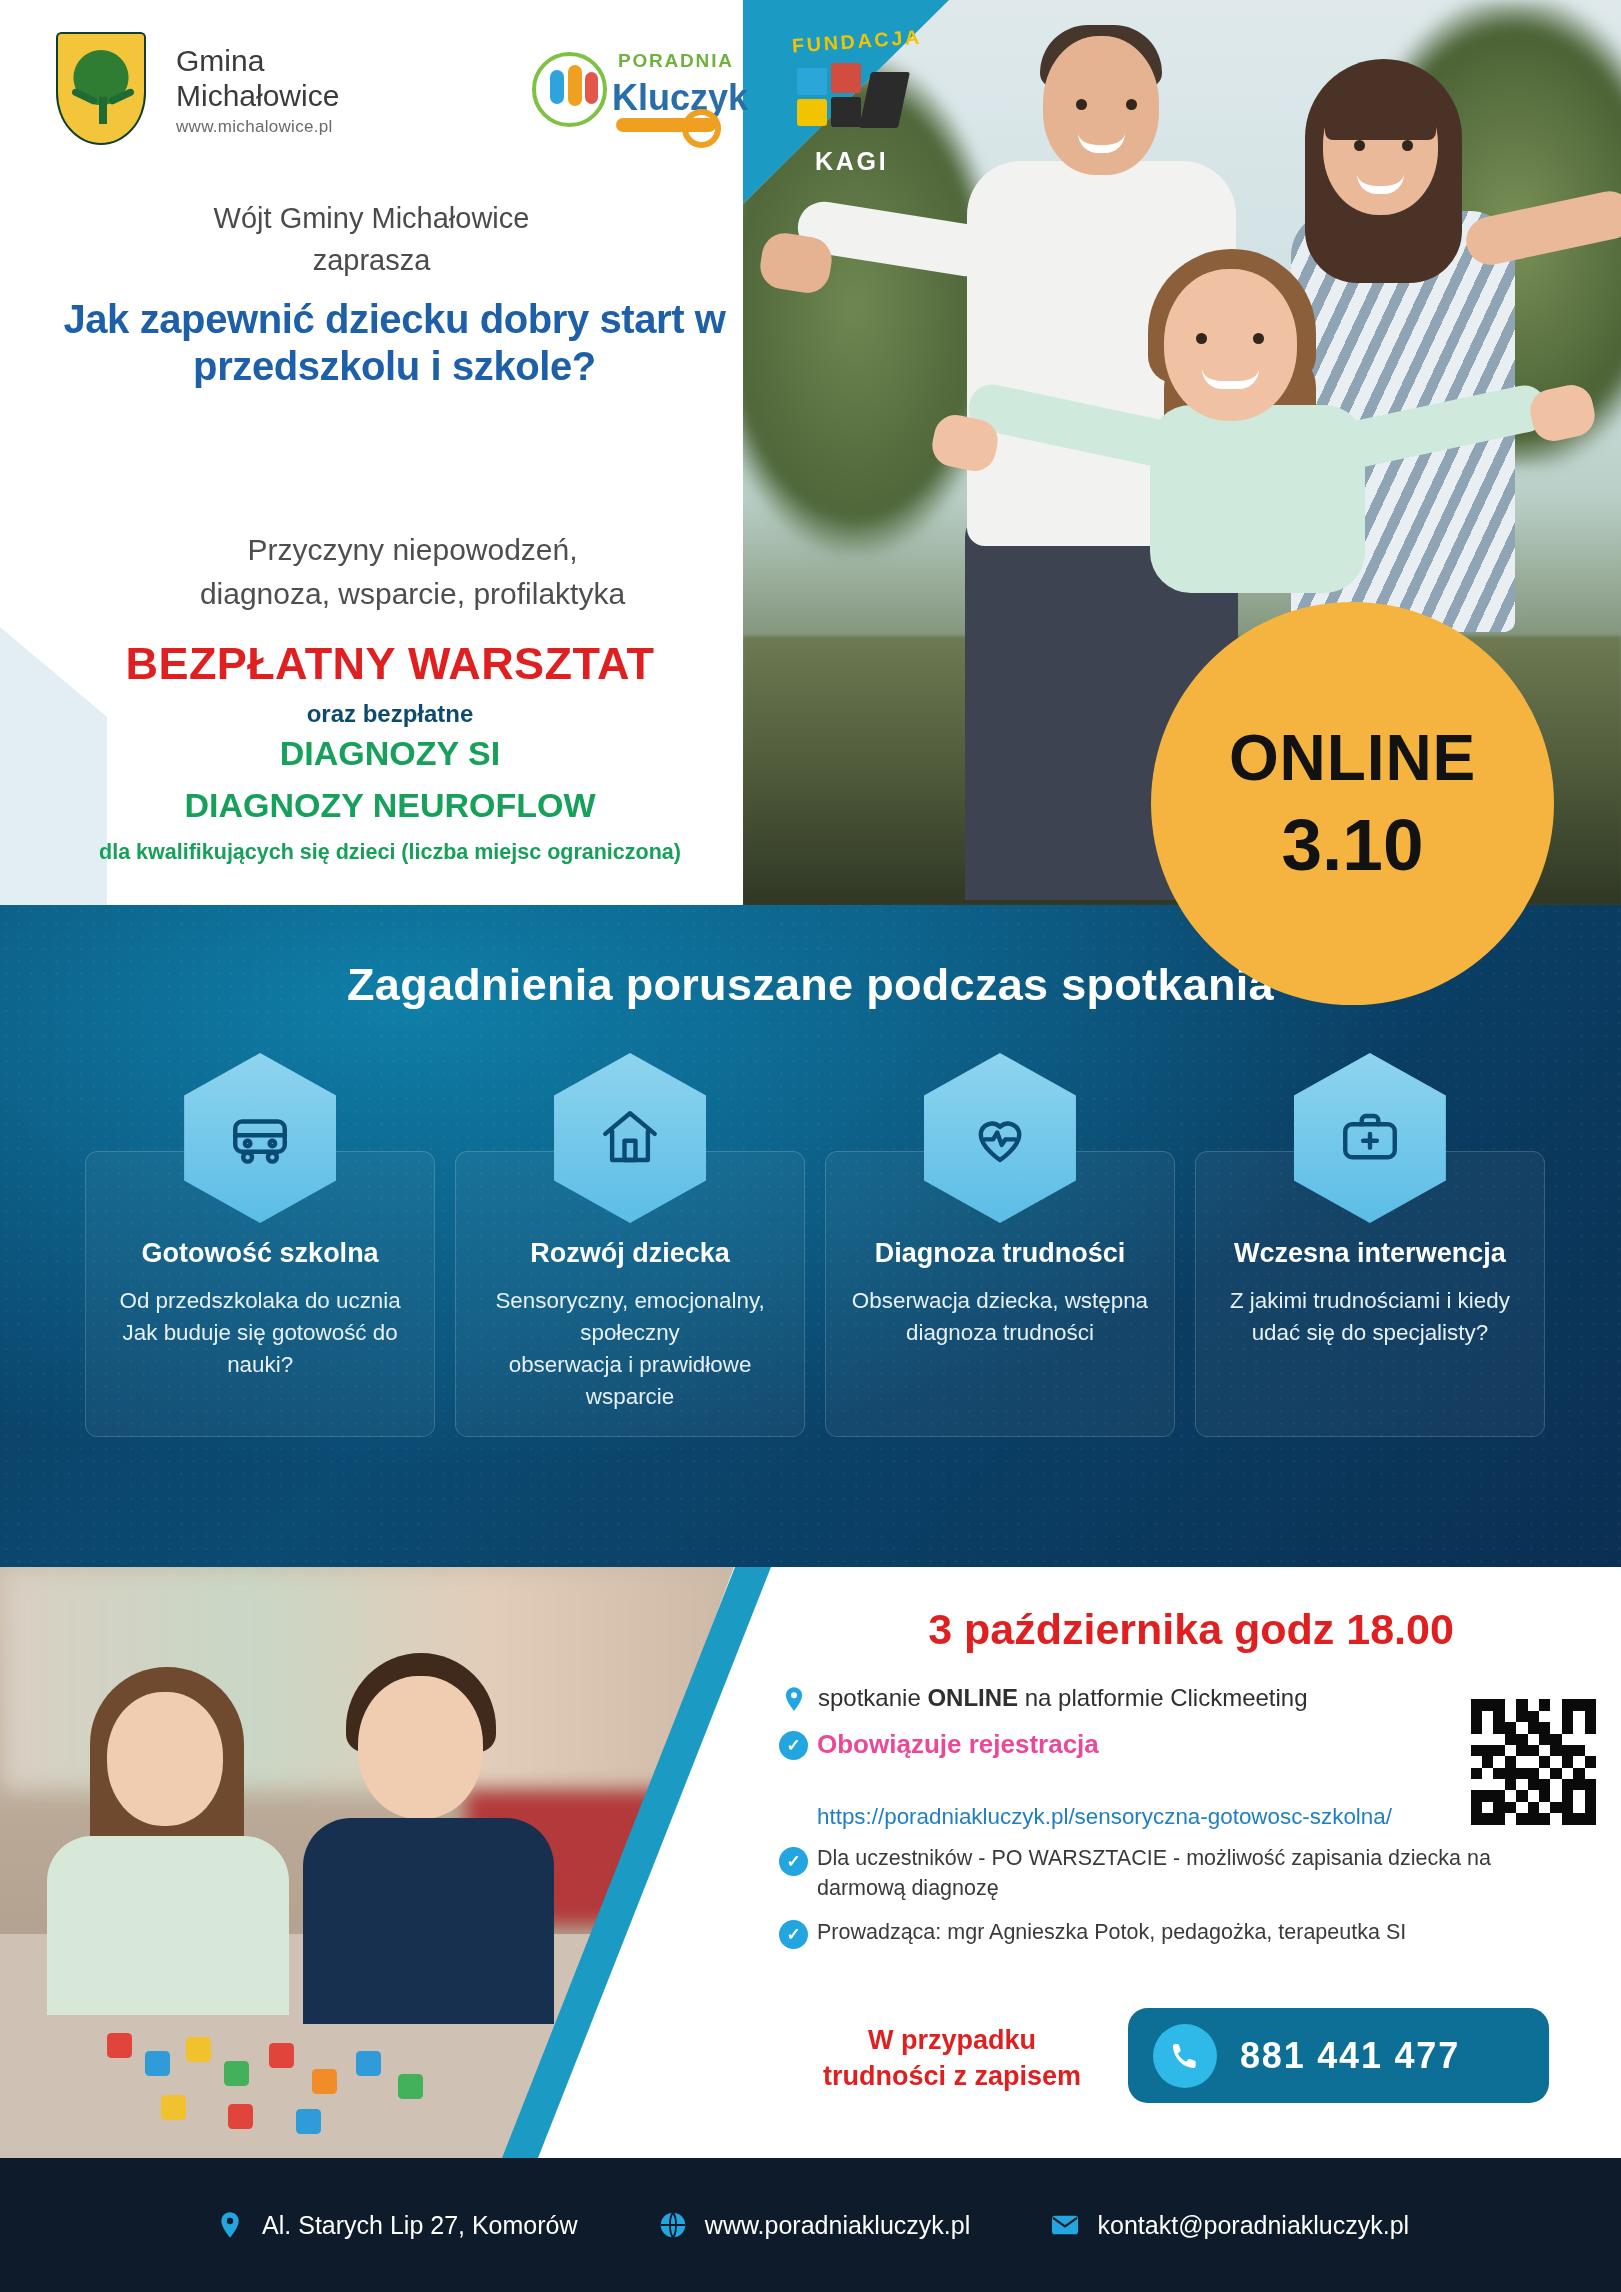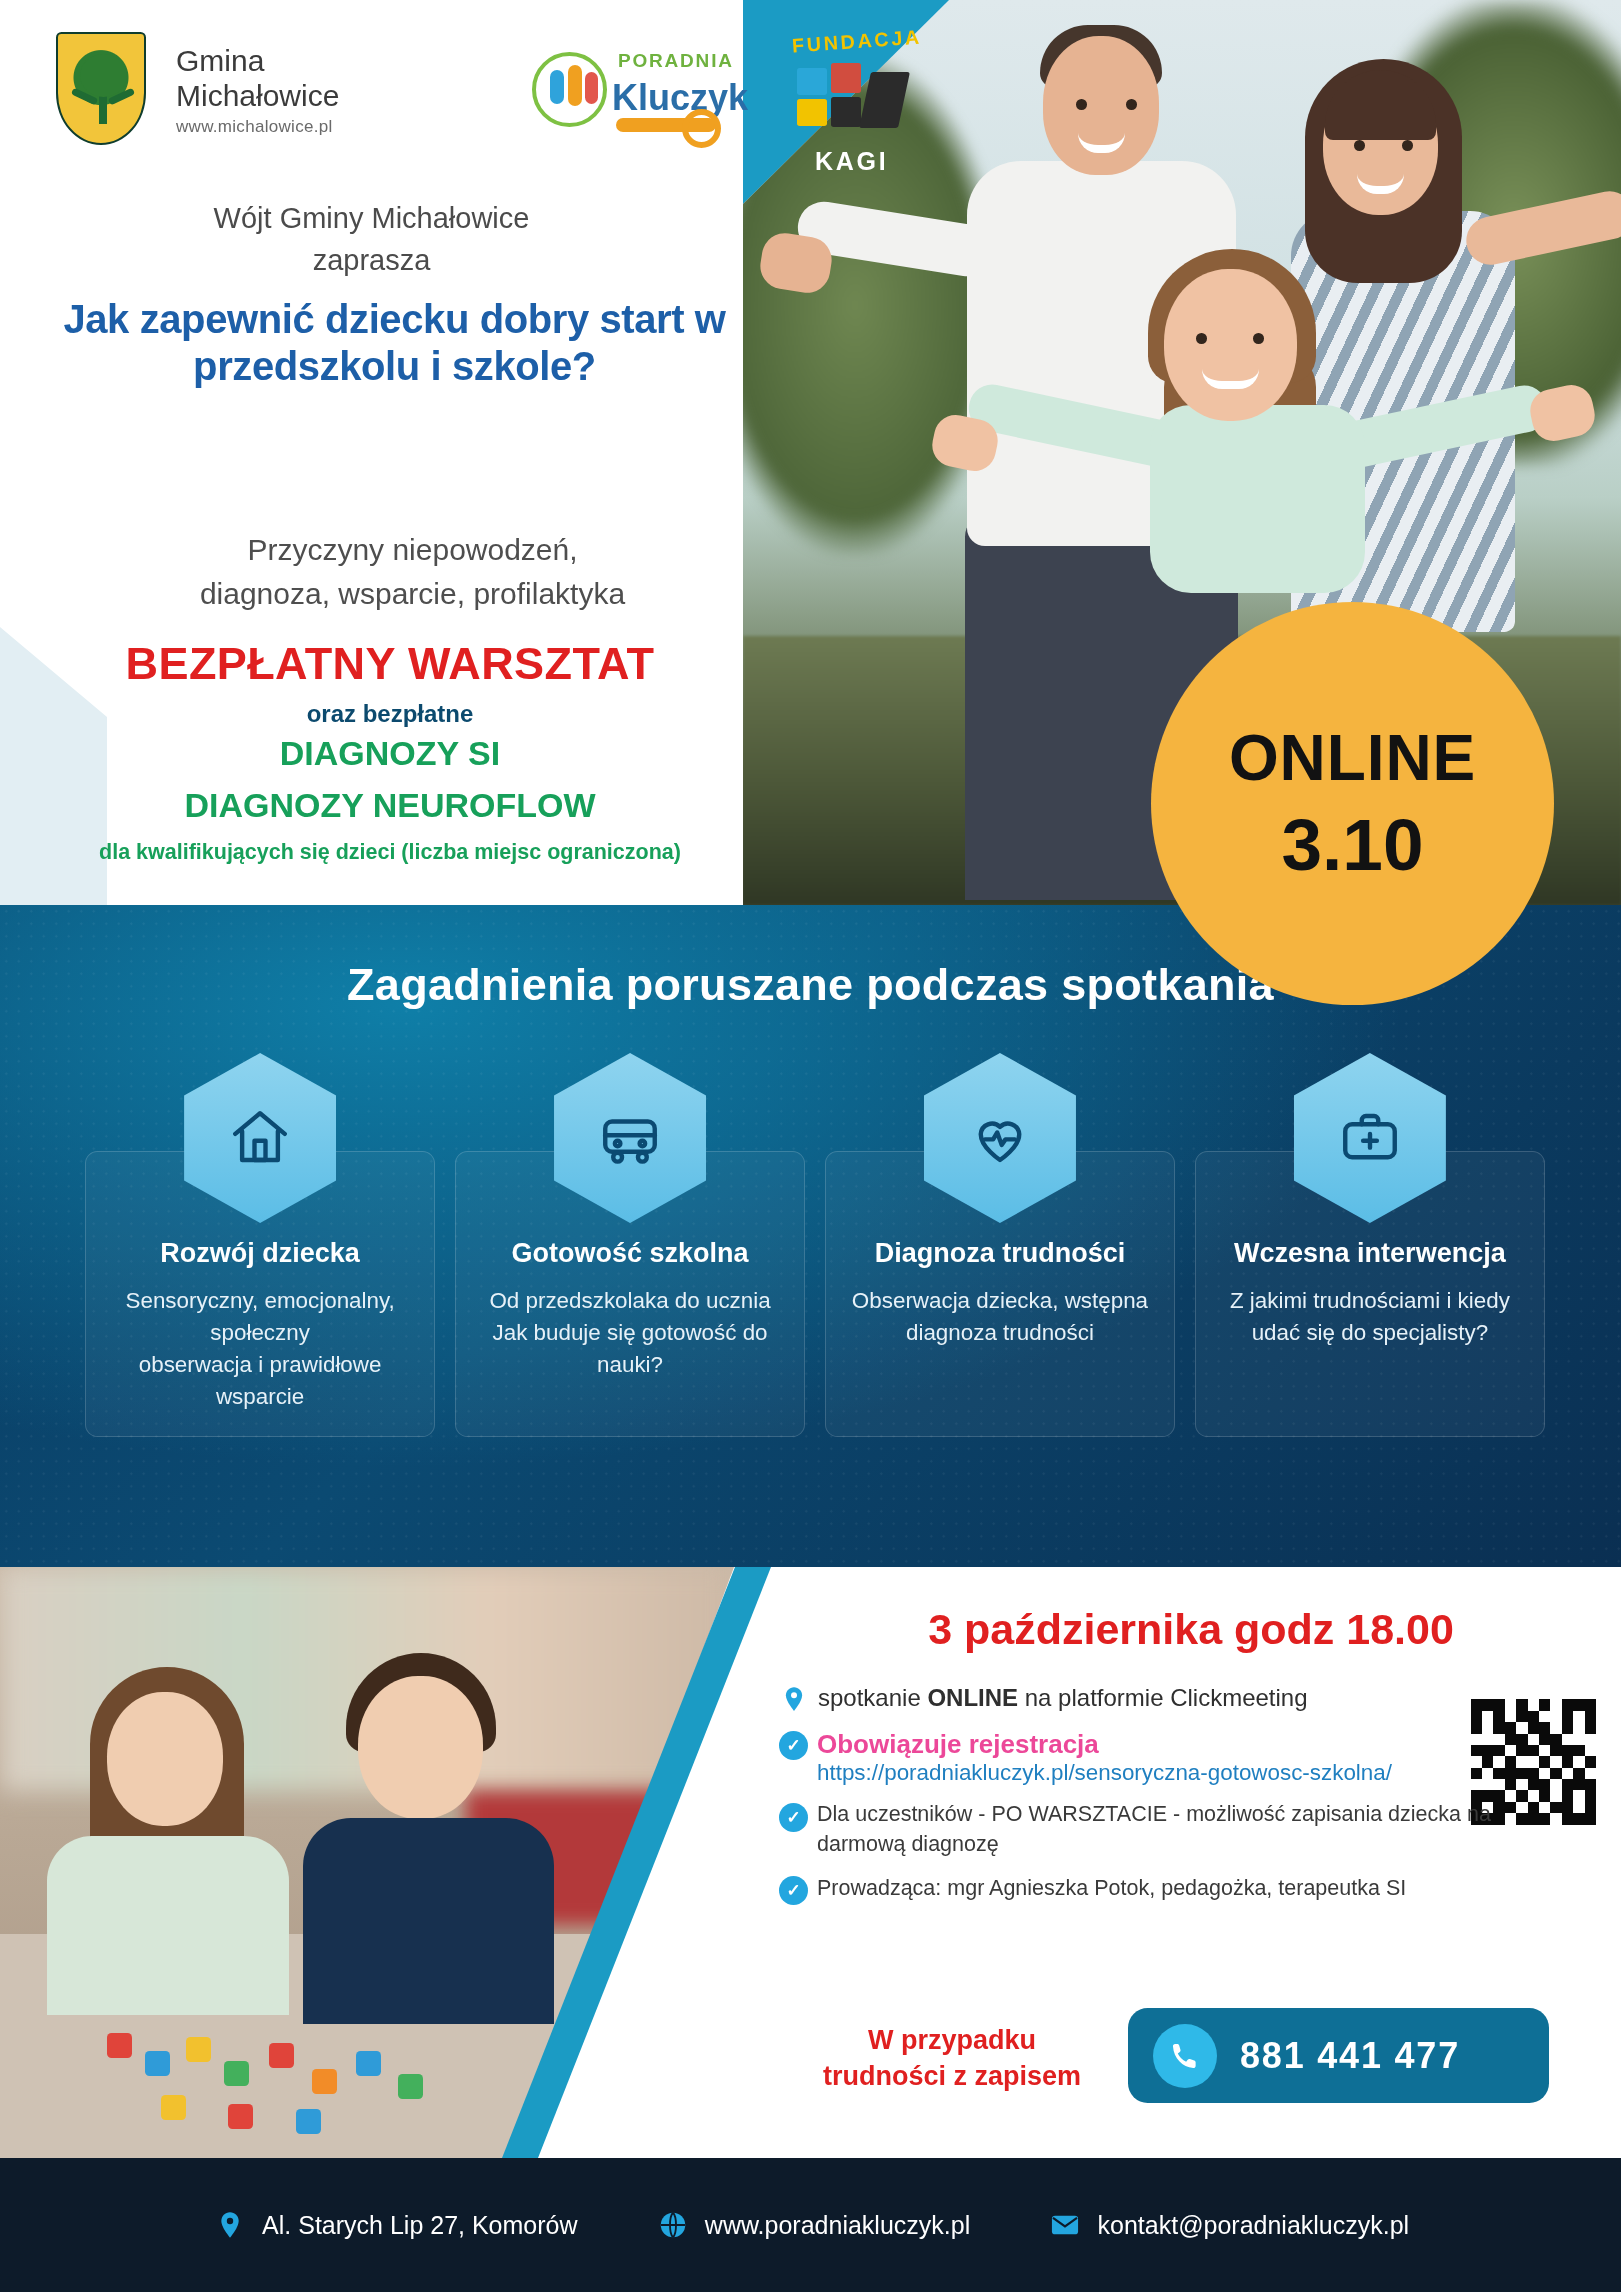--- a/index.html
+++ b/index.html
@@ -213,21 +213,21 @@
   .bullets { position:absolute; left:27px; top:115px; width:743px; }
   .brow { display:flex; align-items:flex-start; gap:9px; margin-bottom: 14.3px; }
   .pin-ico { width:30px; height:30px; flex:0 0 30px; margin-top:1.8px; }
   .chk {
     width:29px; height:29px; flex:0 0 29px; border-radius:50%; background:#23a6df;
     display:flex; align-items:center; justify-content:center; color:#fff; font-size:17px; font-weight:800; margin-top:2.7px;
   }
   .btxt { font-size:24px; color:#2f2f2f; line-height:1.35; }
   .btxt b { font-weight:800; }
   .b-reg { font-size:26px; font-weight:800; color:#ec4899; }
-  .b-url { font-size:22.4px; color:#1f7fc0; word-break: break-all; }
+  .b-url { font-size:22.4px; color:#1f7fc0; word-break: break-all; margin-top: 44px; }
   .b-small { font-size:21.5px; color:#3a3a3a; line-height:1.38; }
 
   .qr { position:absolute; right: 19.7px; top: 127px; width: 136px; height: 136px; background:#fff; padding:5.4px; }
   .qr-grid { width:100%; height:100%; display:grid; grid-template-columns: repeat(11,1fr); grid-template-rows: repeat(11,1fr); }
   .qr-grid i { background:#0a0a0a; }
 
   .trouble { position:absolute; left: 52px; top: 455px; width: 296px; text-align:center;
     font-size:27px; font-weight:800; color:#e02020; line-height:1.35; }
   .phone-pill {
     position:absolute; left: 376px; top: 441px; width: 421px; height: 95px; border-radius: 19.7px;
@@ -353,52 +353,52 @@
   <div class="online-badge">
     <div class="ob1">ONLINE</div>
     <div class="ob2">3.10</div>
   </div>
 
   <div class="mid">
     <div class="mid-dots"></div>
     <div class="mid-title">Zagadnienia poruszane podczas spotkania</div>
 
     <div class="cards">
-
-      <div class="card">
-        <div class="hexwrap">
-          <div class="hex">
-            <svg viewBox="0 0 24 24" fill="none" stroke="#0b4a72" stroke-width="1.6" stroke-linecap="round" stroke-linejoin="round">
-              <path d="M3 10.5 12 3l9 7.5"></path>
-                <path d="M5.5 9.5V20h13V9.5"></path>
-                <rect x="10" y="13" width="4" height="7"></rect>
-            </svg>
-          </div>
-        </div>
-        <h3>Rozwój dziecka</h3>
-        <p style="white-space:pre-line">Sensoryczny, emocjonalny, społeczny
-obserwacja i prawidłowe wsparcie</p>
-      </div>
 
       <div class="card">
         <div class="hexwrap">
           <div class="hex">
             <svg viewBox="0 0 24 24" fill="none" stroke="#0b4a72" stroke-width="1.6" stroke-linecap="round" stroke-linejoin="round">
               <rect x="3" y="6" width="18" height="11" rx="2.5"></rect>
                 <path d="M3 11h18"></path>
               <circle cx="7.5" cy="19" r="1.6"></circle>
                 <circle cx="16.5" cy="19" r="1.6"></circle>
               <circle cx="7.5" cy="14" r="1"></circle>
                 <circle cx="16.5" cy="14" r="1"></circle>
             </svg>
           </div>
         </div>
         <h3>Gotowość szkolna</h3>
         <p style="white-space:pre-line">Od przedszkolaka do ucznia
 Jak buduje się gotowość do nauki?</p>
+      </div>
+
+      <div class="card">
+        <div class="hexwrap">
+          <div class="hex">
+            <svg viewBox="0 0 24 24" fill="none" stroke="#0b4a72" stroke-width="1.6" stroke-linecap="round" stroke-linejoin="round">
+              <path d="M3 10.5 12 3l9 7.5"></path>
+                <path d="M5.5 9.5V20h13V9.5"></path>
+                <rect x="10" y="13" width="4" height="7"></rect>
+            </svg>
+          </div>
+        </div>
+        <h3>Rozwój dziecka</h3>
+        <p style="white-space:pre-line">Sensoryczny, emocjonalny, społeczny
+obserwacja i prawidłowe wsparcie</p>
       </div>
 
       <div class="card">
         <div class="hexwrap">
           <div class="hex">
             <svg viewBox="0 0 24 24" fill="none" stroke="#0b4a72" stroke-width="1.6" stroke-linecap="round" stroke-linejoin="round">
               <path d="M12 20s-7-4.6-7-9.4A4.1 4.1 0 0 1 12 8a4.1 4.1 0 0 1 7 2.6C19 15.4 12 20 12 20z"></path>
               <path d="M6.5 12.5h3L11 10l1.6 4.5L14 12.5h3.4"></path>
             </svg>
           </div>

